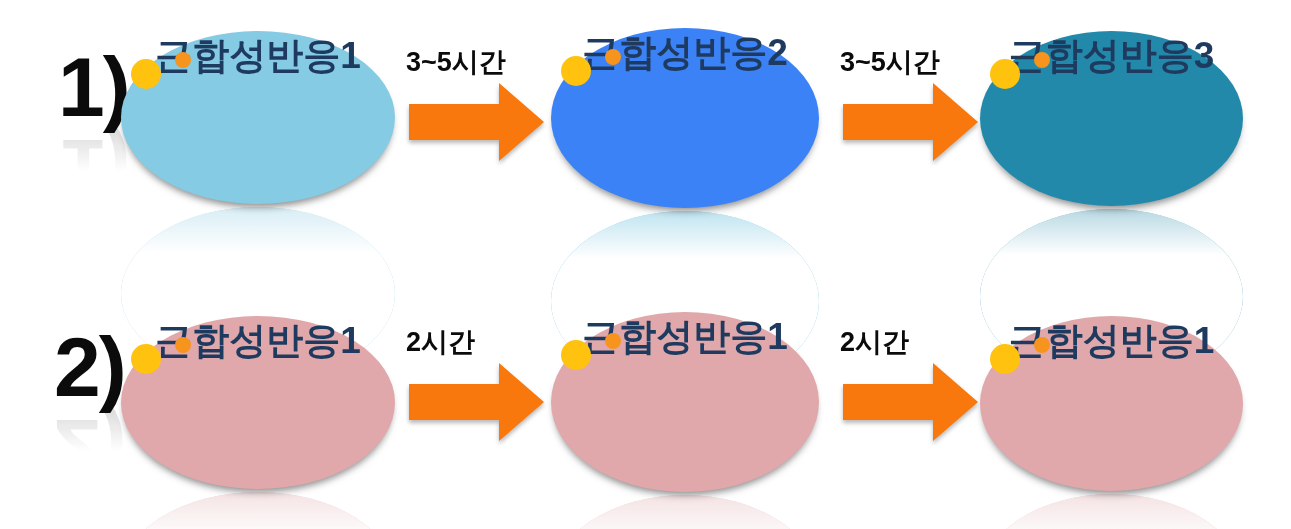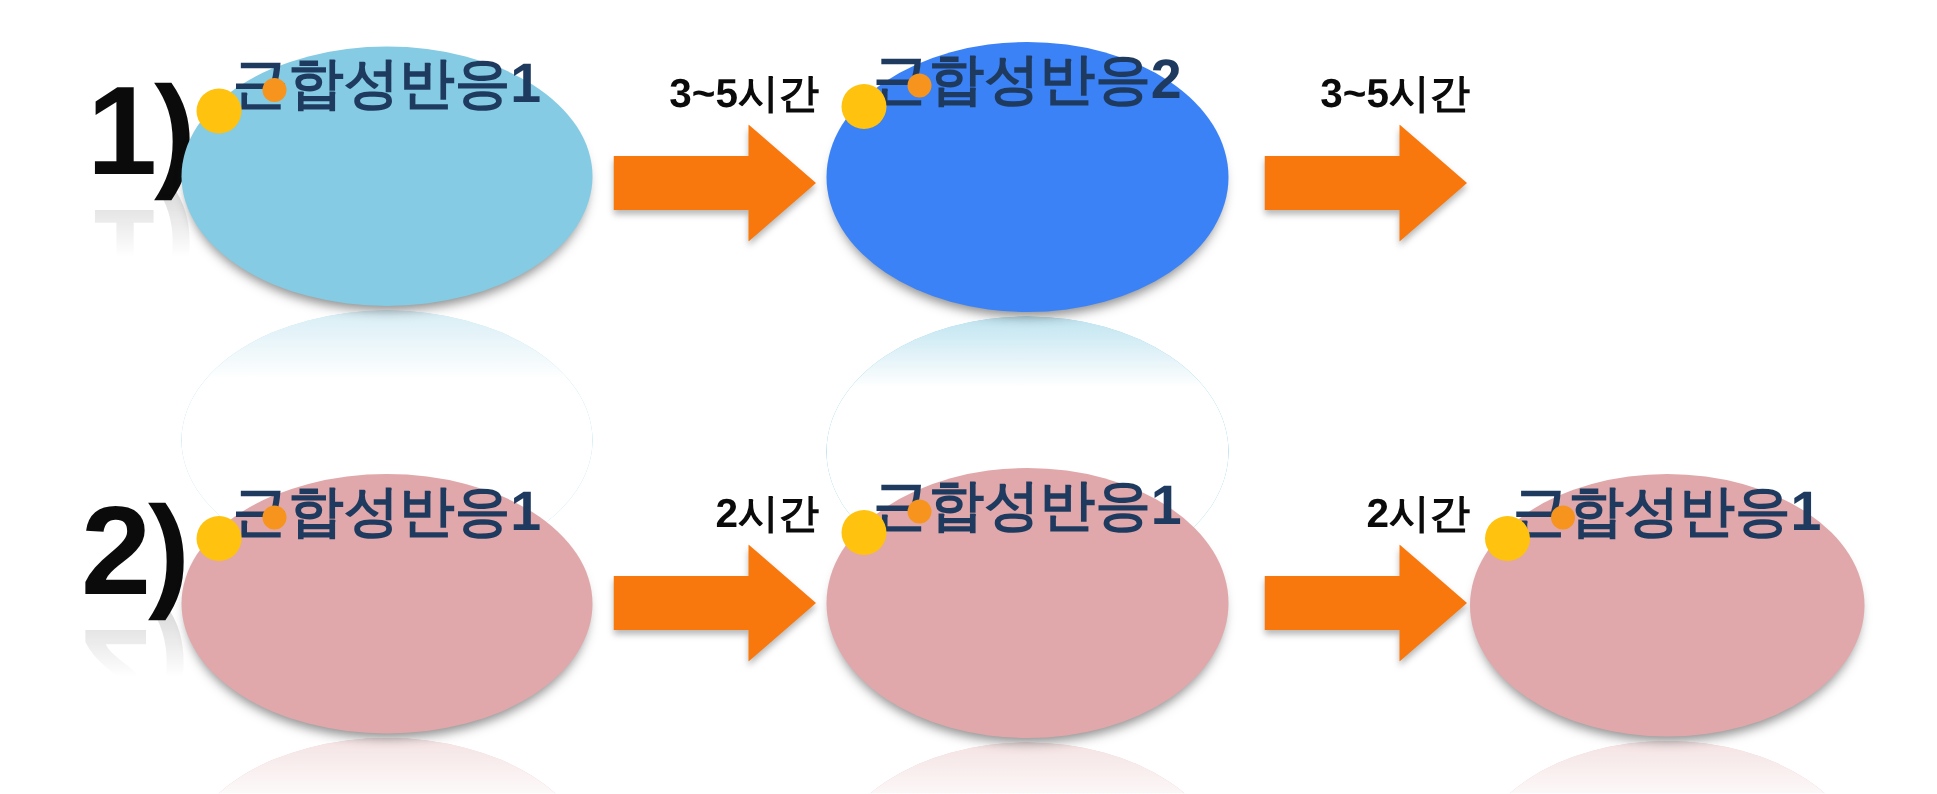--- a/index.html
+++ b/index.html
@@ -88,21 +88,21 @@
     content: "";
     position: absolute;
     inset: 0;
     background: linear-gradient(to bottom, rgba(255,255,255,0.60) 0%, #ffffff 26%);
   }
 
   
   .arrow-group {
     position: absolute;
     width: 140px;
-    text-align: right;
+    text-align: left;
   }
   .ag1 { left: 406px; top: 48px;  }
   .ag2 { left: 840px; top: 48px;  }
   .ag3 { left: 406px; top: 328px; }
   .ag4 { left: 840px; top: 328px; }
 
   .arrow-label {
     font-size: 27px;
     font-weight: 800;
     color: #0b0b0b;
@@ -152,20 +152,28 @@
     </div>
   </div>
 
   <div class="arrow-group ag2">
     <div class="arrow-label">3~5시간</div>
     <svg class="arrow-svg" viewBox="0 0 135 78" xmlns="http://www.w3.org/2000/svg">
       <polygon points="0,21 90,21 90,0 135,39 90,78 90,57 0,57" style="fill: rgb(249, 120, 13);"></polygon>
     </svg>
   </div>
 
+  <div class="node r1n3">
+    <div class="ellipse-reflection" style="background-color: rgb(35, 137, 171);"></div>
+    <div class="ellipse" style="background-color: rgb(35, 137, 171);">
+      <span class="dot dot-big" style="background-color: rgb(255, 194, 14);"></span>
+      <span class="dot dot-small" style="background-color: rgb(246, 148, 30);"></span>
+      <span class="node-label">근합성반응3</span>
+    </div>
+  </div>
 
   <div class="row-label rl2">
     <div class="row-label-main">2)</div>
     <div class="row-label-reflection">2)</div>
   </div>
 
   <div class="node r2n1">
     <div class="ellipse-reflection" style="background-color: rgb(224, 168, 170);"></div>
     <div class="ellipse" style="background-color: rgb(224, 168, 170);">
       <span class="dot dot-big" style="background-color: rgb(255, 194, 14);"></span>

